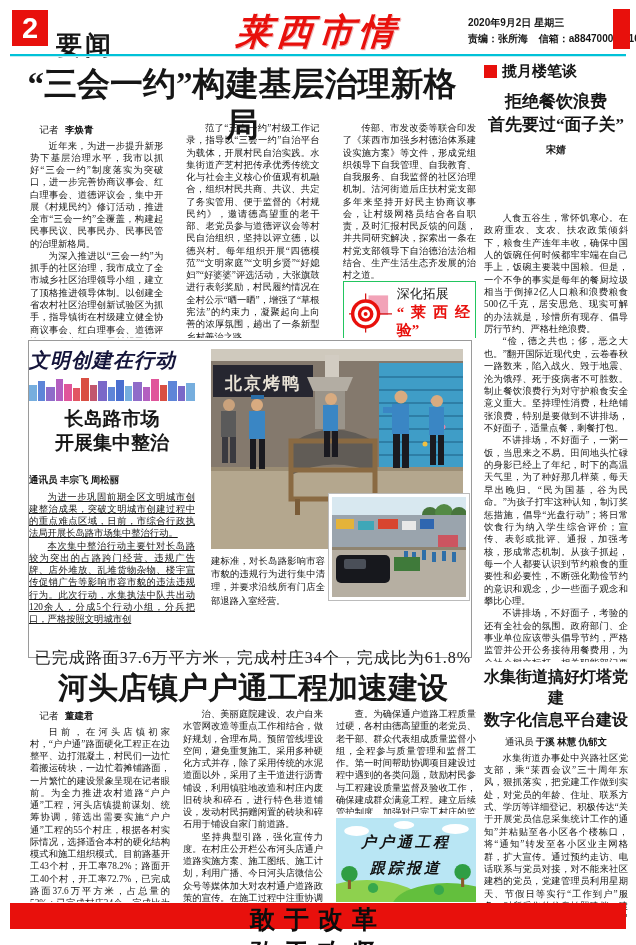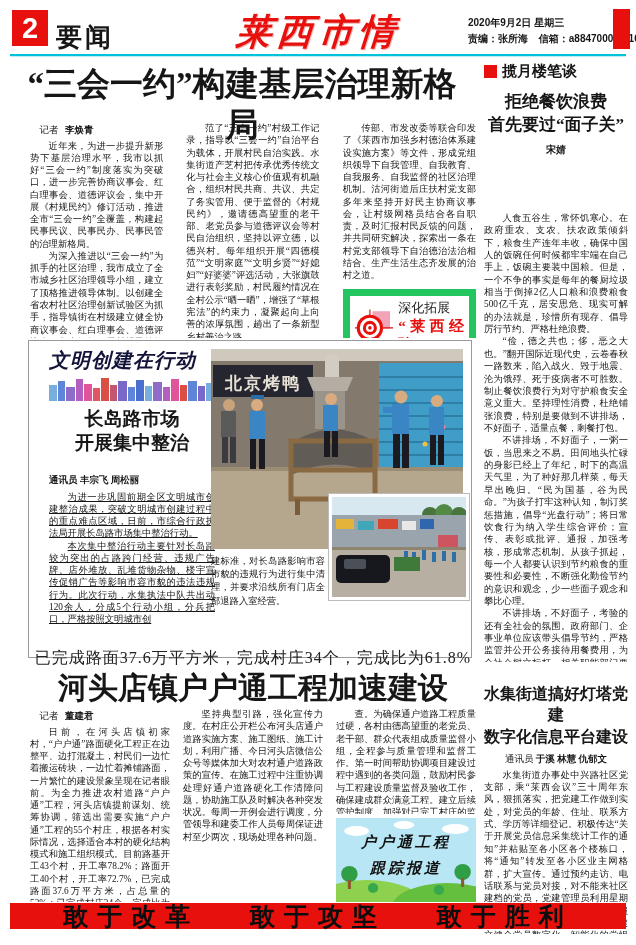--- a/index.html
+++ b/index.html
@@ -4,50 +4,50 @@
 <style>
   :root{ --red:#e8100c; --cyan:#00c2d8; }
   html,body{margin:0;padding:0;background:#e8e8e8;}
   #page{position:relative;width:636px;height:945px;margin:0 auto;background:#fff;
         font-family:"Liberation Serif","DejaVu Serif",serif;color:#161616;overflow:hidden;}
 
   
   .hdr-num{position:absolute;left:12px;top:10px;width:36px;height:36px;background:var(--red);
            color:#fff;font-weight:bold;font-size:29px;display:flex;align-items:center;justify-content:center;
            font-family:"Liberation Sans","DejaVu Sans",sans-serif;}
-  .hdr-section{position:absolute;left:56px;top:20px;font-size:26px;font-weight:900;letter-spacing:3px;
+  .hdr-section{position:absolute;left:56px;top:28px;font-size:26px;font-weight:900;letter-spacing:3px;
            font-family:Liberation Serif, serif;}
   .masthead{position:absolute;left:200px;top:8px;width:236px;text-align:center;font-size:36px;font-weight:900;
            font-style:italic;color:var(--red);letter-spacing:5px;transform:skewX(-4deg);
            text-shadow:1px 1px 0 rgba(200,0,0,.3);}
   .hdr-meta{position:absolute;left:468px;top:15px;font-size:10px;line-height:1.6;font-weight:bold;
            font-family:"Liberation Sans","DejaVu Sans",sans-serif;white-space:nowrap;}
   .hdr-meta .row2 span{margin-right:8px;}
   .hdr-block{position:absolute;right:6px;top:9px;width:17px;height:40px;background:var(--red);}
   .rule{position:absolute;left:10px;right:10px;top:54px;height:2px;background:var(--cyan);box-shadow:0 1px 0 #bfeef4;}
 
   
   .lead-hl{position:absolute;left:14px;top:64px;width:456px;text-align:center;font-size:33px;font-weight:900;
            letter-spacing:0px;line-height:1.25;}
   .lead-cols{position:absolute;left:30px;top:122px;width:446px;height:216px;display:flex;gap:23px;overflow:hidden;}
   .col{flex:1;font-size:9.3px;line-height:1.32;text-align:justify;overflow:hidden;}
   .col p{margin:0;text-indent:2em;}
   .byline{margin:2px 0 3px;text-indent:1em;font-size:9.5px;}
   .byline b{margin-left:4px;}
 
   
-  .badge{margin-top:8px;border:7px solid #22c55e;background:#fff;display:flex;align-items:center;
+  .badge{margin-top:0;border:1px solid #22c55e;background:#fff;display:flex;align-items:center;
          gap:5px;padding:4px 5px;}
   .badge-txt{line-height:1.25;}
   .badge-l1{font-size:13px;color:#222;font-family:"Liberation Sans","DejaVu Sans",sans-serif;}
   .badge-l2{font-size:15px;font-weight:900;color:var(--red);}
 
   
   .civ-box{position:absolute;left:28px;top:340px;width:442px;height:316px;border:1px solid #9a9a9a;background:#fff;}
-  .civ-left{position:absolute;left:20px;top:6px;width:166px;}
+  .civ-left{position:absolute;left:0;top:6px;width:166px;}
   .civ-banner{font-size:20px;font-weight:900;font-style:italic;letter-spacing:1px;color:#14143a;}
   .civ-skyline{display:block;margin:1px 0 6px;}
   .civ-hl{text-align:center;font-size:19px;font-weight:900;line-height:1.25;margin:6px 0 5px;}
   .civ-byline{font-size:9.5px;margin:19px 0 4px;font-weight:bold;}
   .civ-body{font-size:9.3px;line-height:1.32;text-align:justify;height:168px;overflow:hidden;}
   .civ-body p{margin:0;text-indent:2em;text-decoration:underline;}
   .photo-main{position:absolute;left:182px;top:8px;width:252px;height:200px;background:#888;}
   .photo-inset{position:absolute;left:300px;top:153px;width:134px;height:100px;border:3px solid #fff;
                box-shadow:0 0 0 1px #bbb;background:#aaa;}
   .photo-caption{position:absolute;left:182px;top:214px;width:114px;font-size:9.3px;line-height:1.42;
@@ -66,28 +66,28 @@
 
   
   .sidebar{position:absolute;left:484px;top:58px;width:144px;padding-top:4px;}
   .sb-head{display:flex;align-items:center;gap:5px;font-size:15px;font-weight:900;margin-bottom:10px;
            font-family:"Liberation Sans","DejaVu Sans",sans-serif;}
   .red-sq{width:13px;height:13px;background:var(--red);flex:none;}
   .sb-title{text-align:center;font-size:17px;font-weight:900;line-height:1.35;margin-bottom:6px;}
   .sb-author{text-align:center;font-size:10px;font-weight:bold;margin-bottom:55px;}
   .sb-body{height:450px;overflow:hidden;font-size:9.3px;line-height:1.33;text-align:justify;}
   .sb-body p{margin:0;text-indent:2em;}
-  .sb2-hl{margin-top:21px;text-align:center;font-size:16px;font-weight:900;line-height:1.35;}
+  .sb2-hl{margin-top:4px;text-align:center;font-size:16px;font-weight:900;line-height:1.35;}
   .sb2-byline{text-align:center;font-size:9.5px;margin:5px 0 3px;}
   .sb2-body{height:165px;overflow:hidden;font-size:9.3px;line-height:1.33;text-align:justify;}
   .sb2-body p{margin:0;text-indent:2em;}
 
   
   .footer{position:absolute;left:10px;right:10px;top:903px;height:26px;background:var(--red);
-          display:flex;align-items:center;justify-content:space-around;padding:0 28px;}
+          display:flex;align-items:center;justify-content:space-around;padding:0 28px;flex-direction:column;}
   .footer span{font-size:25px;font-weight:900;letter-spacing:9px;color:#0d0d0d;
           font-family:"Liberation Sans","DejaVu Sans",sans-serif;}
 </style>
 </head>
 <body>
 
 <div id="page">
 
   <div class="hdr-num">2</div>
   <div class="hdr-section">要闻</div>
@@ -274,20 +274,21 @@
   <div class="hh-cols">
     <div class="col">
       <div class="byline">
         <span>记者</span>
         <b>董建君</b>
       </div>
       <p>日前，在河头店镇初家村，“户户通”路面硬化工程正在边整平、边打混凝土，村民们一边忙着搬运砖块，一边忙着摊铺路面，一片繁忙的建设景象呈现在记者眼前。为全力推进农村道路“户户通”工程，河头店镇提前谋划、统筹协调，筛选出需要实施“户户通”工程的55个村庄，根据各村实际情况，选择适合本村的硬化结构模式和施工组织模式。目前路基开工43个村，开工率78.2%；路面开工40个村，开工率72.7%，已完成路面37.6万平方米，占总量的52%；已完成村庄34个，完成比为61.8%。</p>
 
     </div>
     <div class="col">
+      <p>治、美丽庭院建设、农户自来水管网改造等重点工作相结合，做好规划，合理布局。预留管线埋设空间，避免重复施工。采用多种硬化方式并存，除了采用传统的水泥道面以外，采用了主干道进行沥青铺设，利用镇驻地改造和村庄内废旧砖块和碎石，进行特色巷道铺设，发动村民捐赠闲置的砖块和碎石用于铺设自家门前道路。</p>
       <p>坚持典型引路，强化宣传力度。在村庄公开栏公布河头店通户道路实施方案、施工图纸、施工计划，利用广播、今日河头店微信公众号等媒体加大对农村通户道路政策的宣传。在施工过程中注重协调处理好通户道路硬化工作清障问题，协助施工队及时解决各种突发状况。每周一开例会进行调度，分管领导和建委工作人员每周保证进村至少两次，现场处理各种问题。</p>
 
     </div>
     <div class="col col-flex">
       <p class="grow" style="margin:0;text-indent:2em;">查。为确保通户道路工程质量过硬，各村由德高望重的老党员、老干部、群众代表组成质量监督小组，全程参与质量管理和监督工作。第一时间帮助协调项目建设过程中遇到的各类问题，鼓励村民参与工程建设质量监督及验收工作，确保建成群众满意工程。建立后续管护制度，加强对已完工村庄的监督指导，制定道路管护制度，对洒水频率、道路维修等措施进行明确，坚决避免因养护不及时出现裂缝等问题，保障道路经久耐用，确保该项民生工程经得起群众和时间检验。</p>
       <div class="cartoon">
         <svg width="100%" height="84" viewBox="0 0 136 84" preserveAspectRatio="none">
           <rect width="136" height="84" fill="#b9e6f4"></rect>
           <ellipse cx="20" cy="13" rx="12" ry="5" fill="#ffffff"></ellipse>
           <ellipse cx="116" cy="11" rx="13" ry="5" fill="#ffffff"></ellipse>

